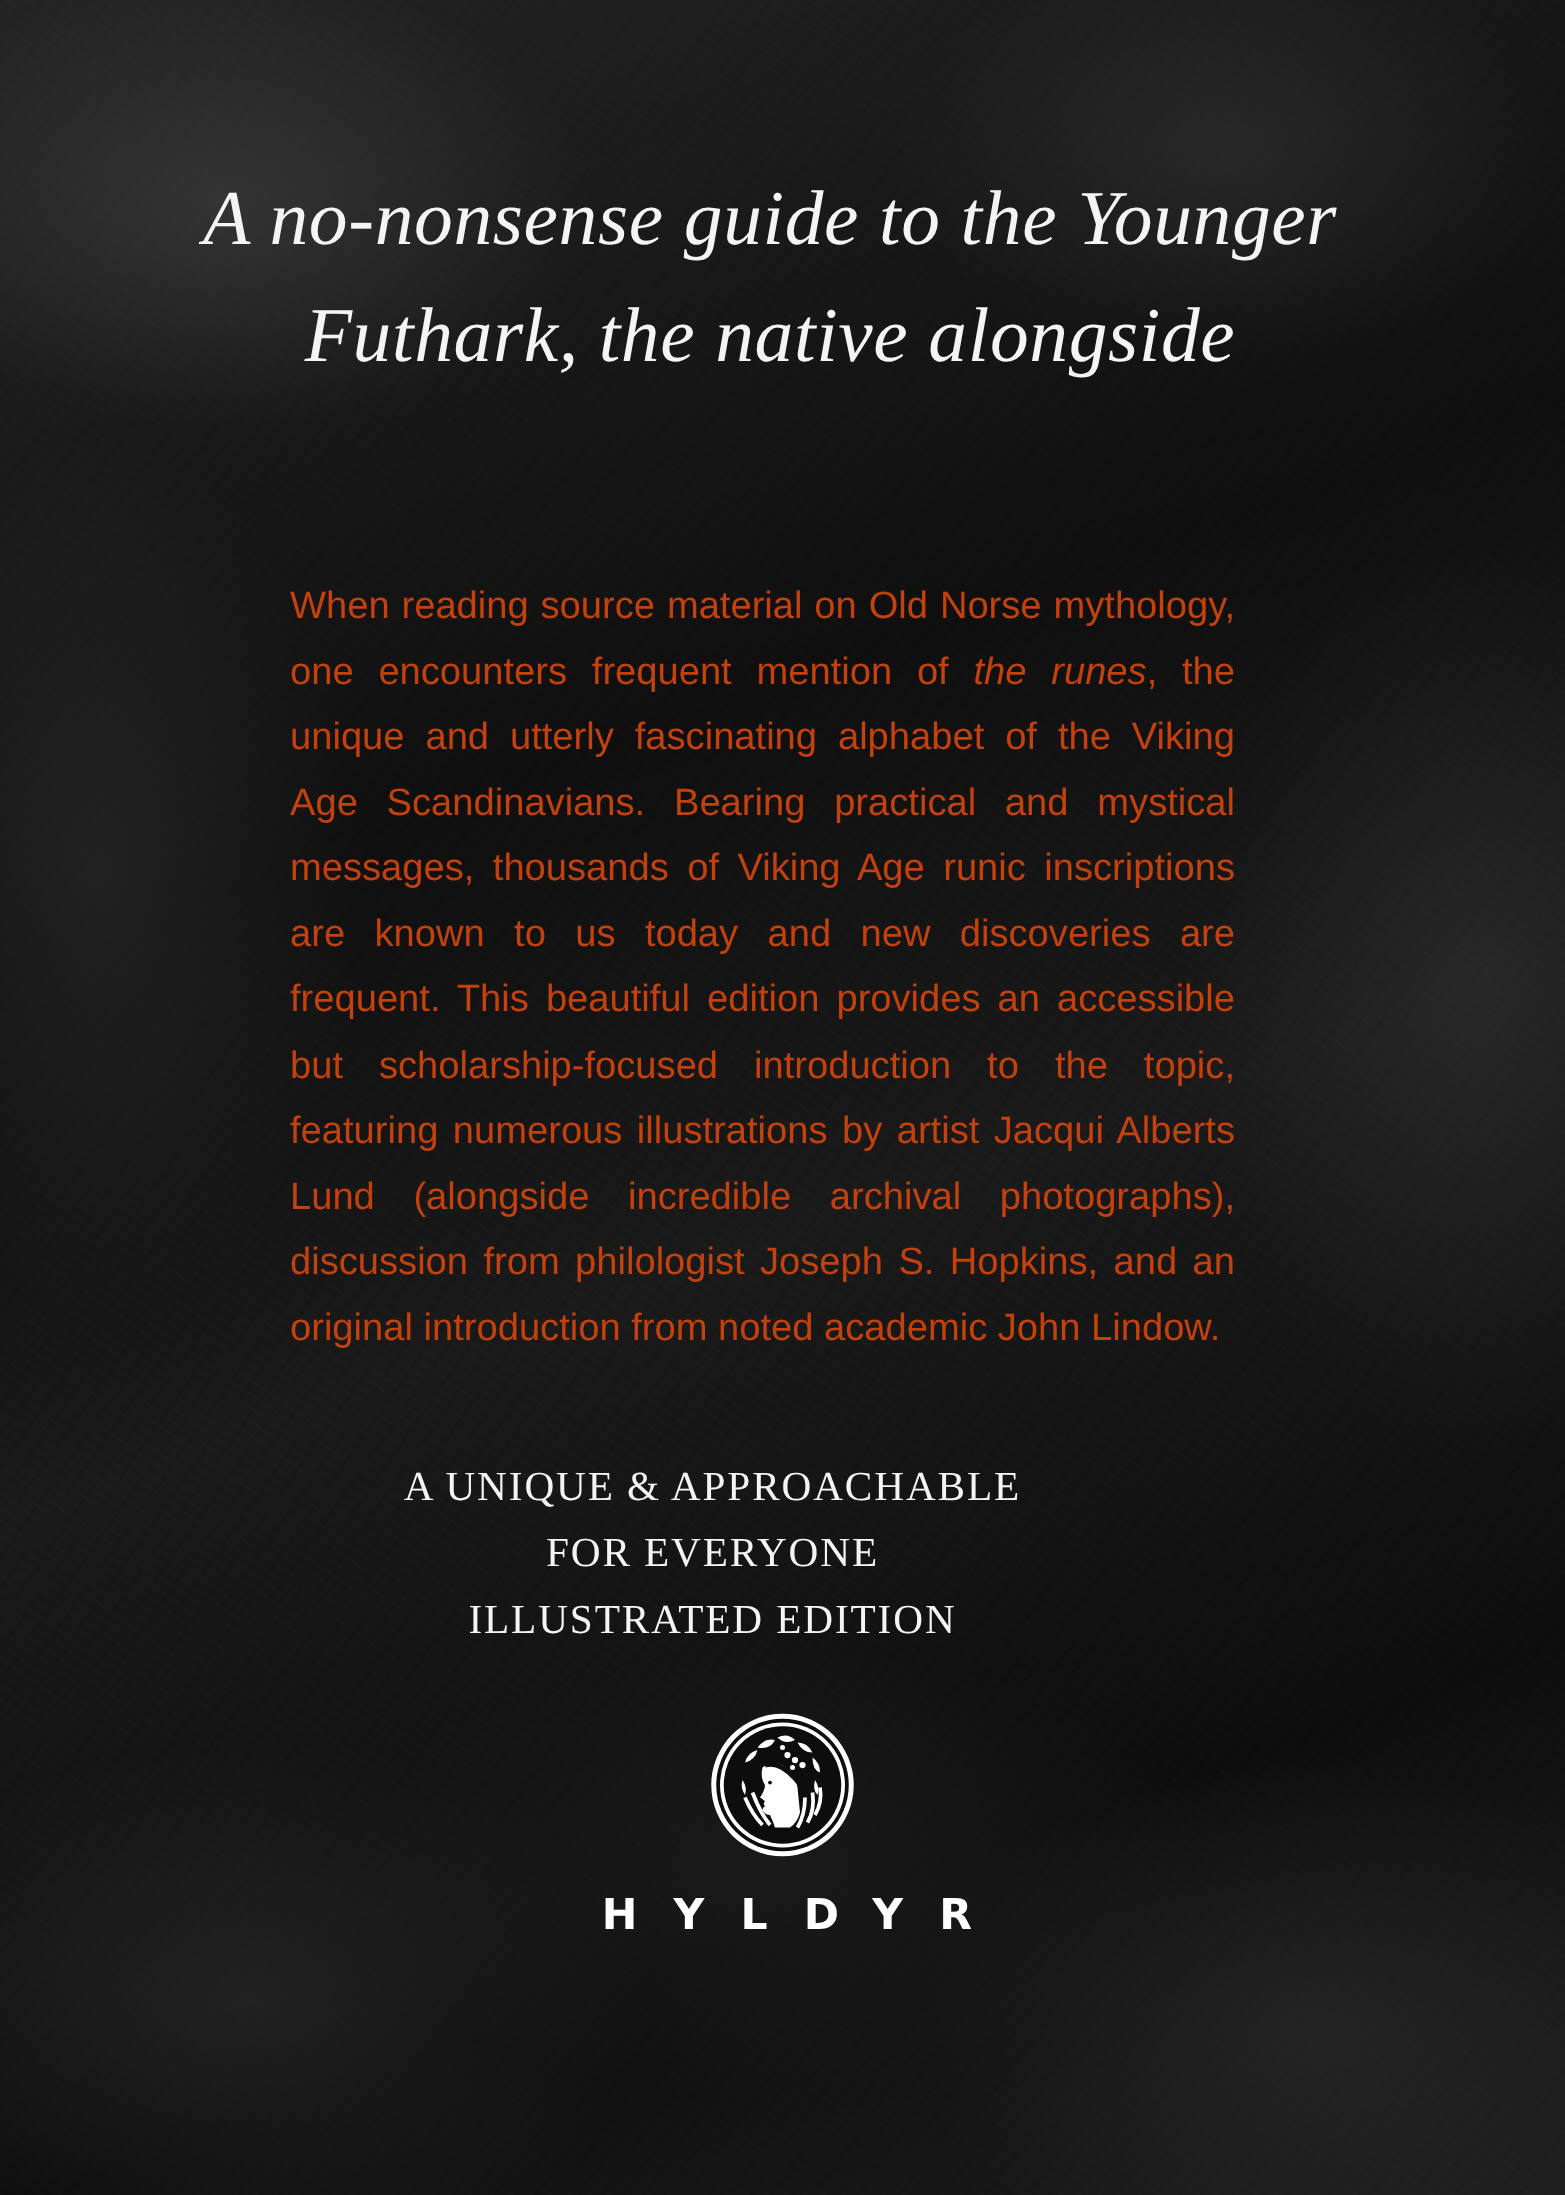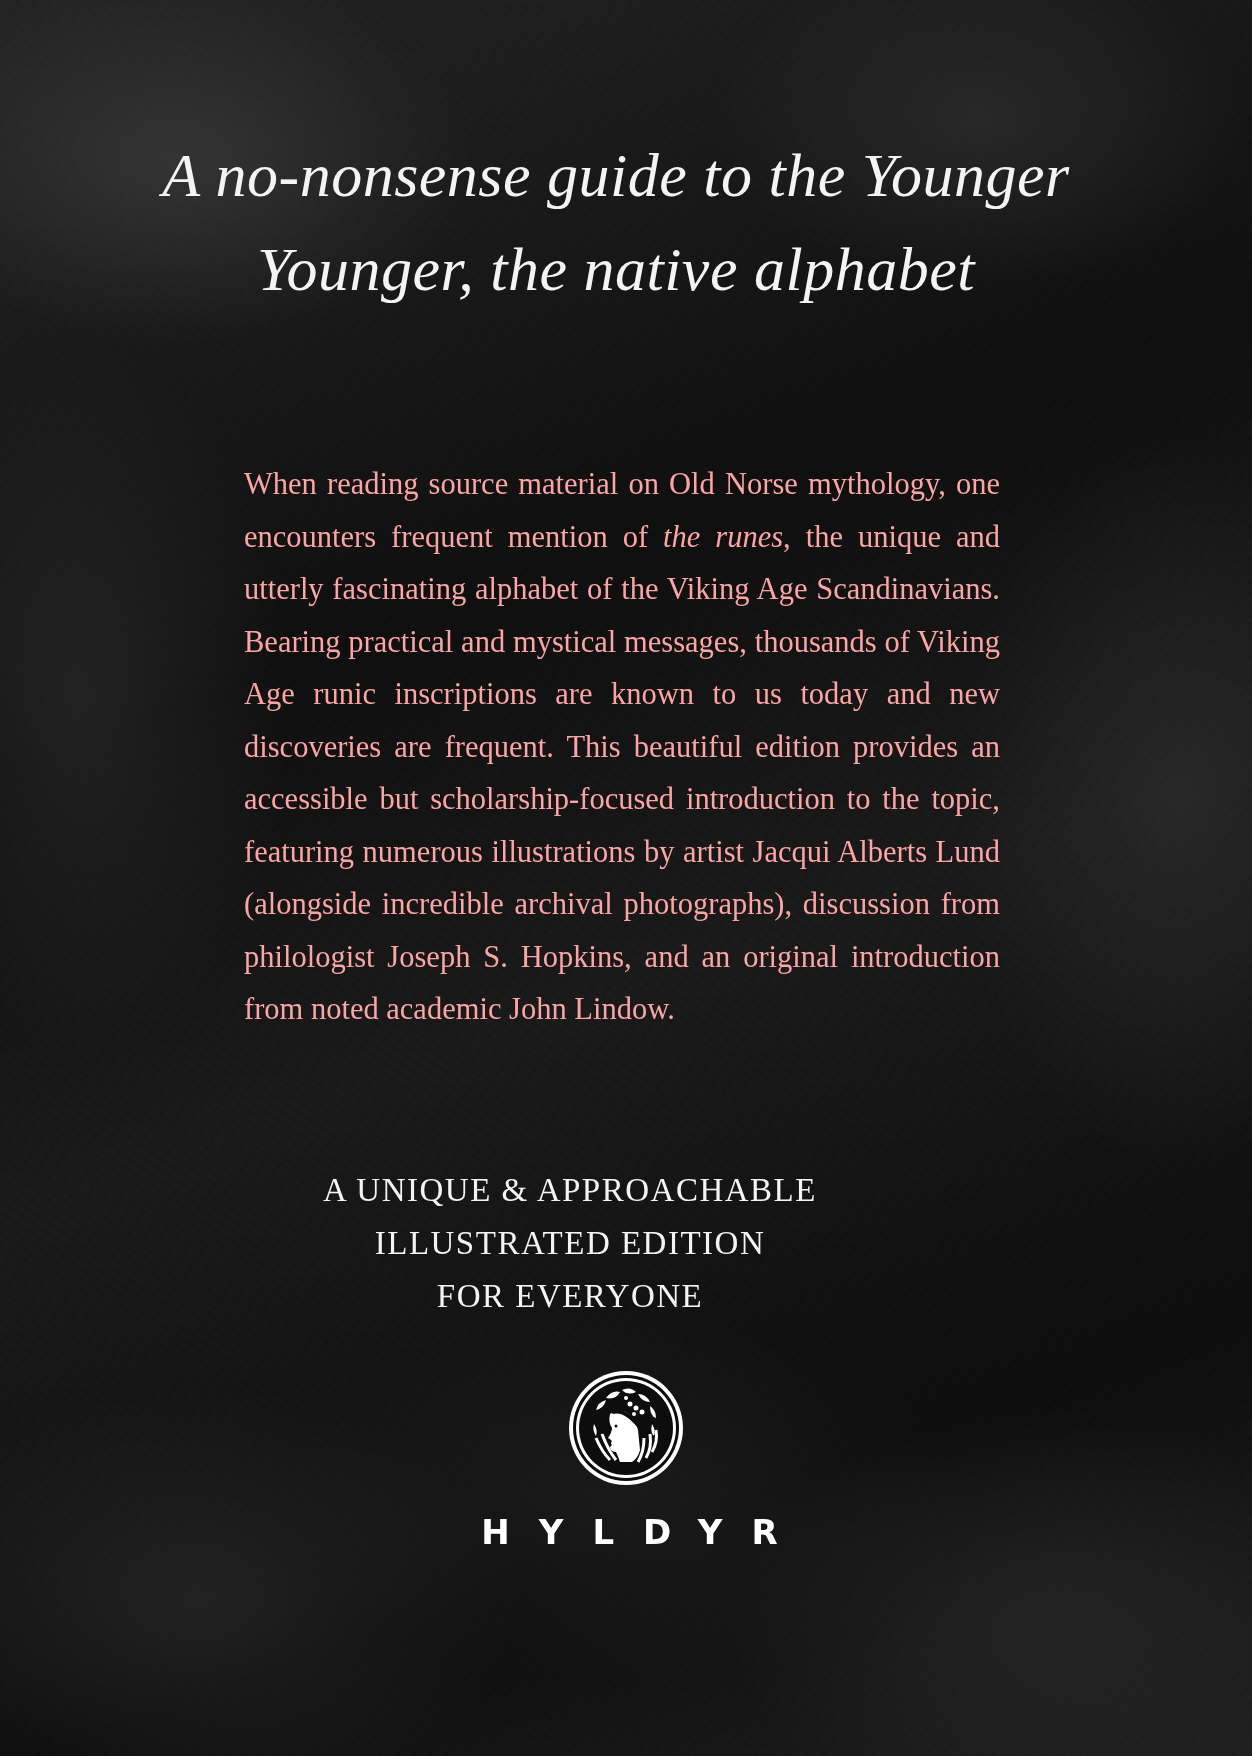--- a/index.html
+++ b/index.html
@@ -45,26 +45,26 @@
       font-style: italic;
       font-size: 62px;
       line-height: 94px;
       color: #f4f4f4;
       letter-spacing: 0.5px;
     }
     .headline span { display: block; }
     .description {
       position: absolute;
       top: 458px;
-      left: 244px;
+      left: 232px;
       width: 756px;
-      font-family: Liberation Serif, serif;
+      font-family: Liberation Sans, sans-serif;
       font-size: 30.5px;
       line-height: 52.5px;
-      color: #fca5a5;
+      color: #c2410c;
       text-align: justify;
       text-align-last: left;
       hyphens: none;
     }
     .description em { font-style: italic; }
     .tagline {
       position: absolute;
       top: 1164px;
       left: 0;
       width: 1140px;
@@ -100,29 +100,29 @@
   </style>
 </head>
 <body>
 
 <div class="bg"></div>
 
 <div class="content">
 
   <h1 class="headline" style="margin:0;font-weight:normal;">
     <span>A no-nonsense guide to the Younger</span>
-    <span>Younger, the native alphabet</span>
+    <span>Futhark, the native alongside</span>
   </h1>
 
   <p class="description" style="margin:0;"><span>When reading source material on Old Norse mythology, one encounters frequent mention of </span><em>the runes</em><span>, the unique and utterly fascinating alphabet of the Viking Age Scandinavians. Bearing practical and mystical messages, thousands of Viking Age runic inscriptions are known to us today and new discoveries are frequent. This beautiful edition provides an accessible but scholarship-focused introduction to the topic, featuring numerous illustrations by artist Jacqui Alberts Lund (alongside incredible archival photographs), discussion from philologist Joseph S. Hopkins, and an original introduction from noted academic John Lindow.</span></p>
 
   <div class="tagline">
     <span>A UNIQUE &amp; APPROACHABLE</span>
+    <span>FOR EVERYONE</span>
     <span>ILLUSTRATED EDITION</span>
-    <span>FOR EVERYONE</span>
   </div>
 
   <div class="logo">
     <svg width="120" height="120" viewBox="0 0 120 120">
       <circle cx="60" cy="60" r="57" fill="#ffffff"></circle>
       <circle cx="60" cy="60" r="53" fill="#0d0d0d"></circle>
       <circle cx="60" cy="60" r="50" fill="#ffffff"></circle>
       <circle cx="60" cy="60" r="47" fill="#0d0d0d"></circle>
 
       <g fill="#ffffff">

